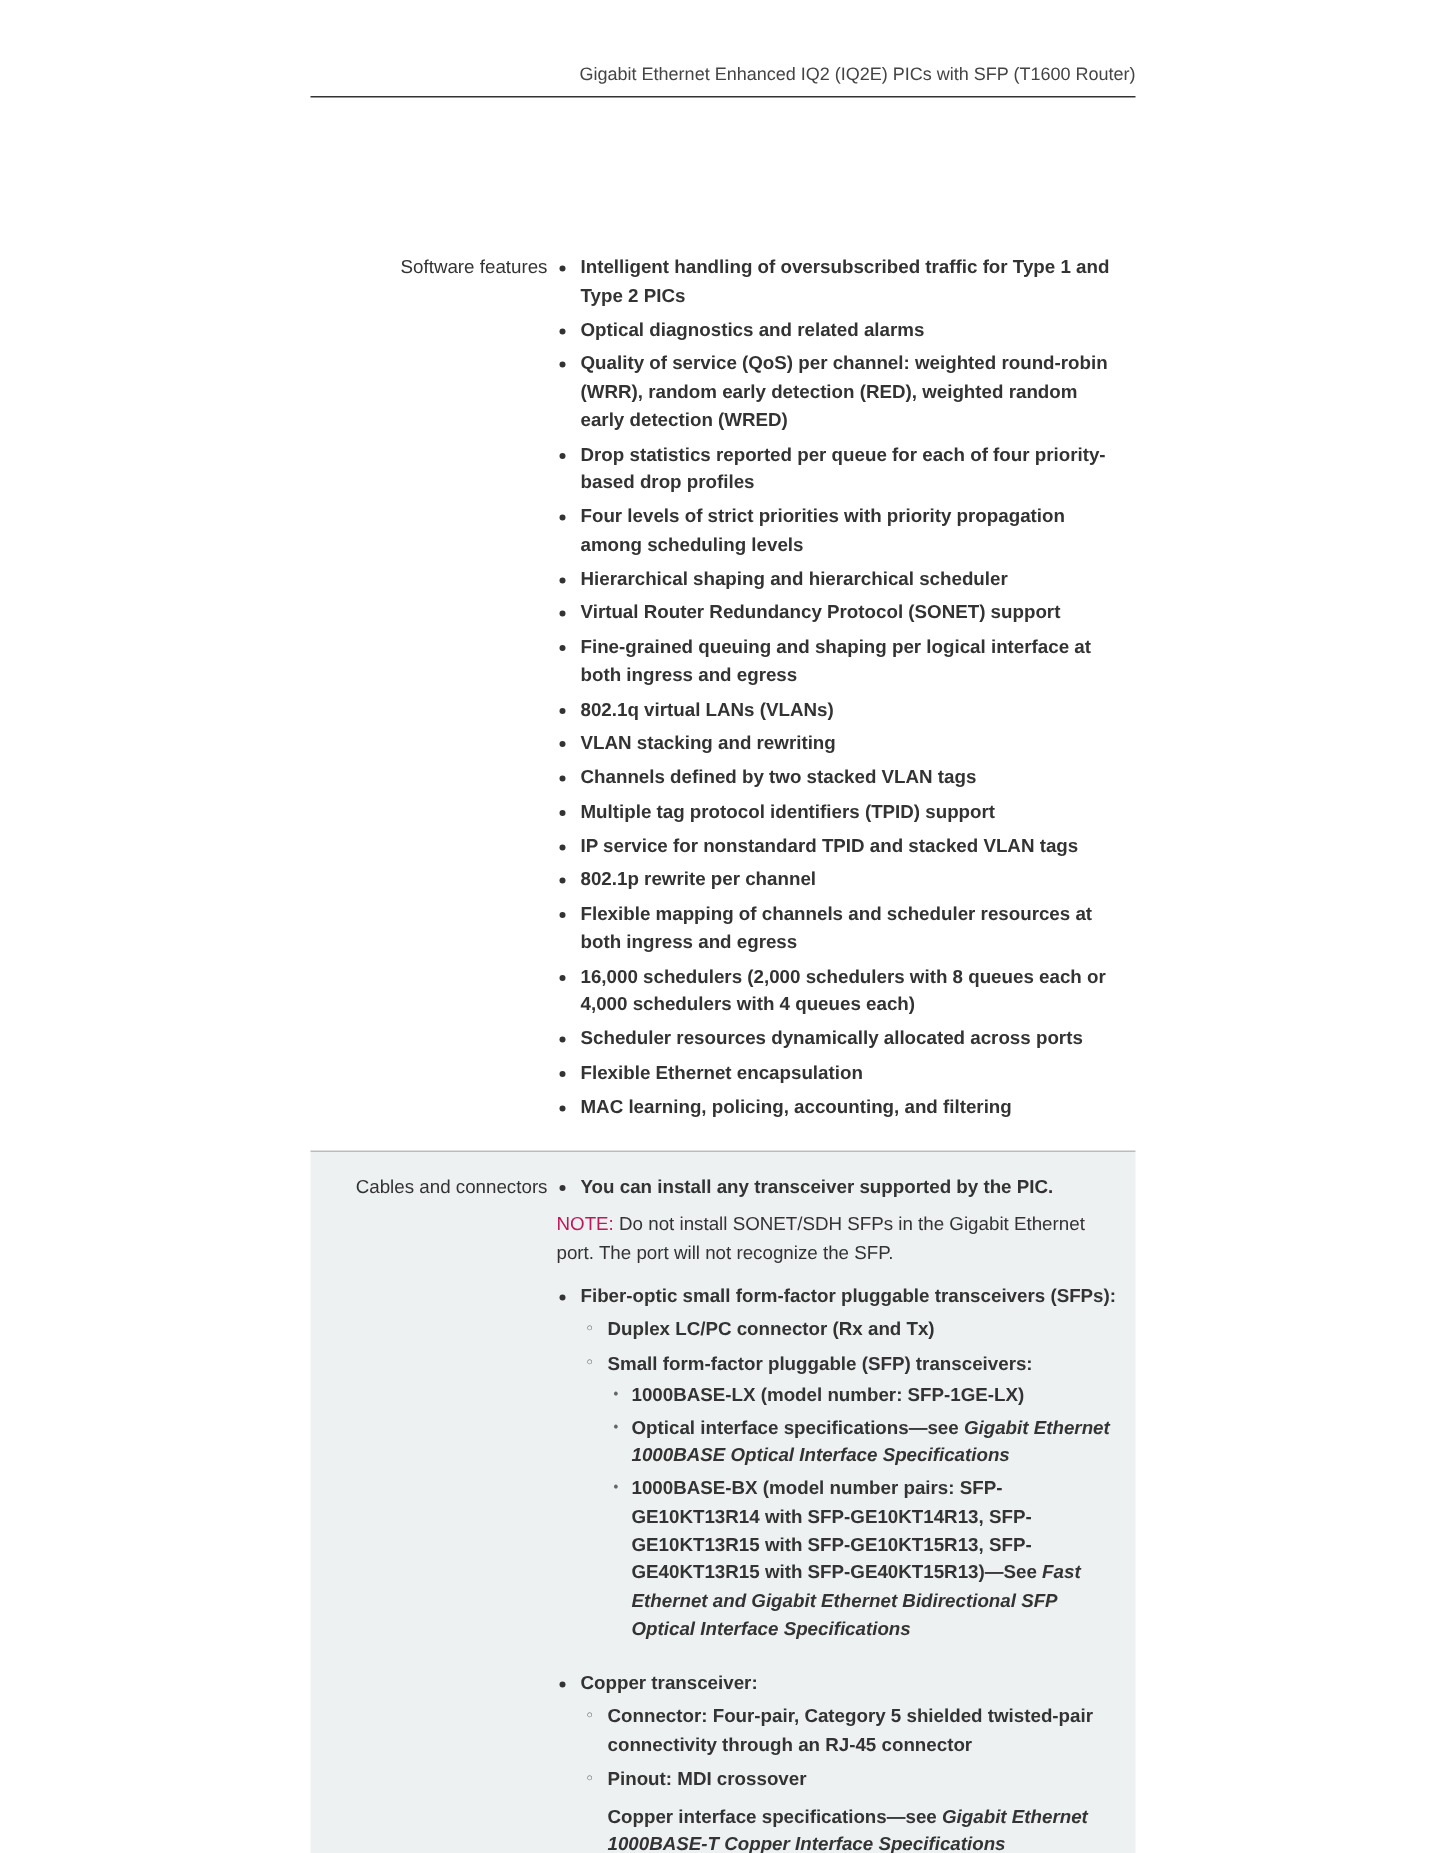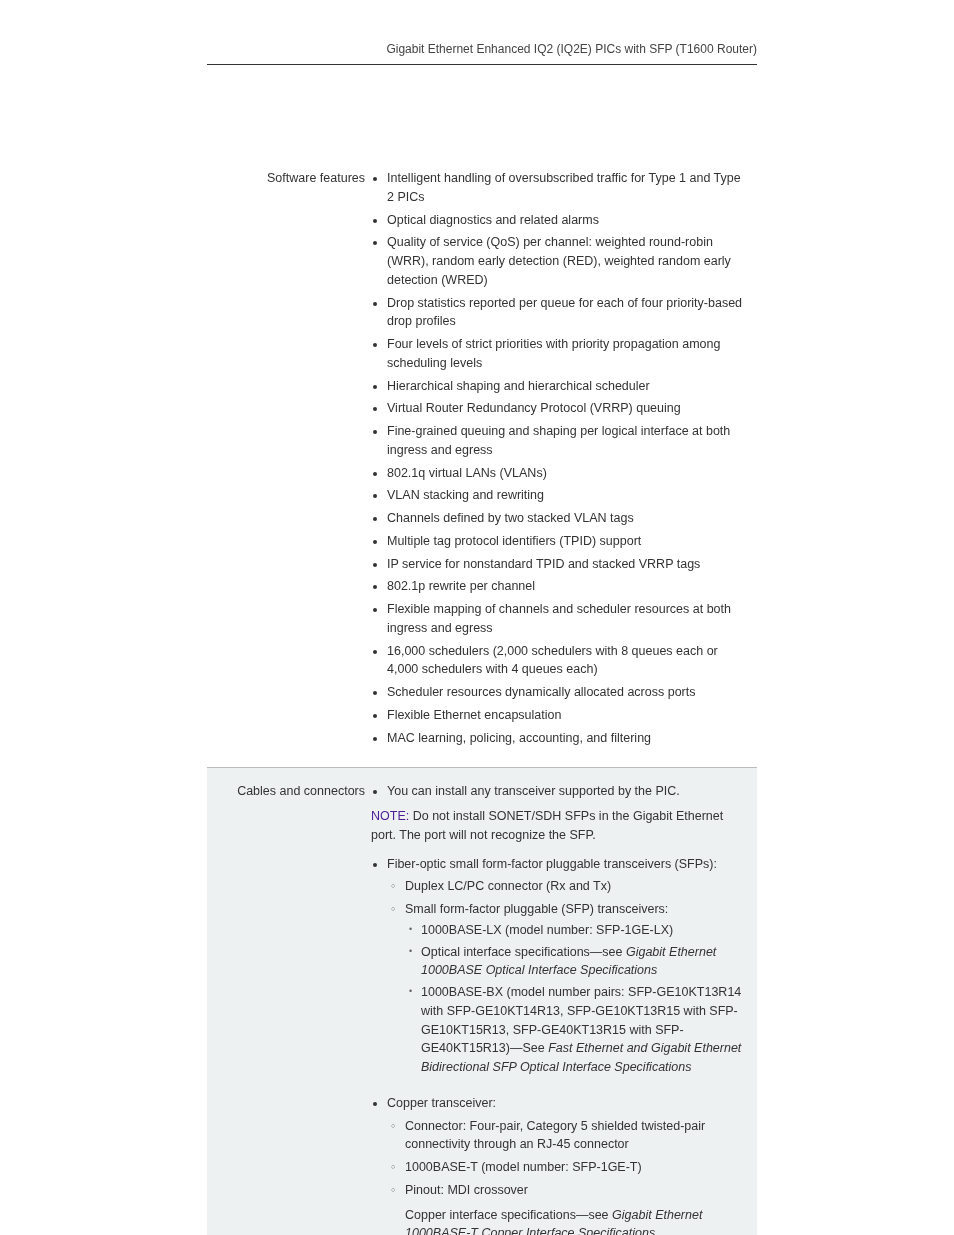--- a/index.html
+++ b/index.html
@@ -45,21 +45,21 @@
   }
   .content-col {
     flex: 1;
     padding-left: 6px;
   }
   ul.bullets {
     list-style: disc;
     margin: 0;
     padding-left: 16px;
   }
-  ul.bullets > li { margin-bottom: 4px; }
+  ul.bullets > li { margin-bottom: 4px; font-weight: bold; }
   ul.circles {
     list-style: none;
     margin: 4px 0 4px 0;
     padding-left: 18px;
   }
   ul.circles > li { margin-bottom: 4px; position: relative; }
   ul.circles > li::before {
     content: "○";
     font-size: 7px;
     position: absolute;
@@ -74,21 +74,21 @@
   }
   ul.dashes > li { margin-bottom: 3px; position: relative; }
   ul.dashes > li::before {
     content: "•";
     font-size: 9px;
     position: absolute;
     left: -12px;
     top: 2px;
     color: #666;
   }
-  .note-label { color: #4c1d95; }
+  .note-label { color: #be185d; }
   em { font-style: italic; }
   .plain-line { margin: 6px 0 2px 0; }
   .footer {
     margin-top: auto;
     border-top: 5px solid #0f172a;
     padding-top: 6px;
     display: flex;
     justify-content: space-between;
     font-size: 12px;
     color: #333;
@@ -106,27 +106,27 @@
   <div class="row">
     <div class="label-col">Software features</div>
     <div class="content-col">
       <ul class="bullets">
         <li>Intelligent handling of oversubscribed traffic for Type 1 and Type 2 PICs</li>
         <li>Optical diagnostics and related alarms</li>
         <li>Quality of service (QoS) per channel: weighted round-robin (WRR), random early detection (RED), weighted random early detection (WRED)</li>
         <li>Drop statistics reported per queue for each of four priority-based drop profiles</li>
         <li>Four levels of strict priorities with priority propagation among scheduling levels</li>
         <li>Hierarchical shaping and hierarchical scheduler</li>
-        <li>Virtual Router Redundancy Protocol (VRRP) queuing</li>
+        <li>Virtual Router Redundancy Protocol (SONET) support</li>
         <li>Fine-grained queuing and shaping per logical interface at both ingress and egress</li>
         <li>802.1q virtual LANs (VLANs)</li>
         <li>VLAN stacking and rewriting</li>
         <li>Channels defined by two stacked VLAN tags</li>
         <li>Multiple tag protocol identifiers (TPID) support</li>
-        <li>IP service for nonstandard TPID and stacked VRRP tags</li>
+        <li>IP service for nonstandard TPID and stacked VLAN tags</li>
         <li>802.1p rewrite per channel</li>
         <li>Flexible mapping of channels and scheduler resources at both ingress and egress</li>
         <li>16,000 schedulers (2,000 schedulers with 8 queues each or 4,000 schedulers with 4 queues each)</li>
         <li>Scheduler resources dynamically allocated across ports</li>
         <li>Flexible Ethernet encapsulation</li>
         <li>MAC learning, policing, accounting, and filtering</li>
       </ul>
     </div>
   </div>
 
@@ -158,21 +158,20 @@
                 </li>
               </ul>
             </li>
           </ul>
         </li>
 
         <li style="margin-top:17px;">
           <span>Copper transceiver:</span>
           <ul class="circles">
             <li>Connector: Four-pair, Category 5 shielded twisted-pair connectivity through an RJ-45 connector</li>
-            <li>1000BASE-T (model number: SFP-1GE-T)</li>
             <li>Pinout: MDI crossover</li>
           </ul>
           <div class="plain-line" style="padding-left:18px;">
             <span>Copper interface specifications—see </span><em>Gigabit Ethernet 1000BASE-T Copper Interface Specifications</em>
           </div>
         </li>
       </ul>
     </div>
   </div>
 

